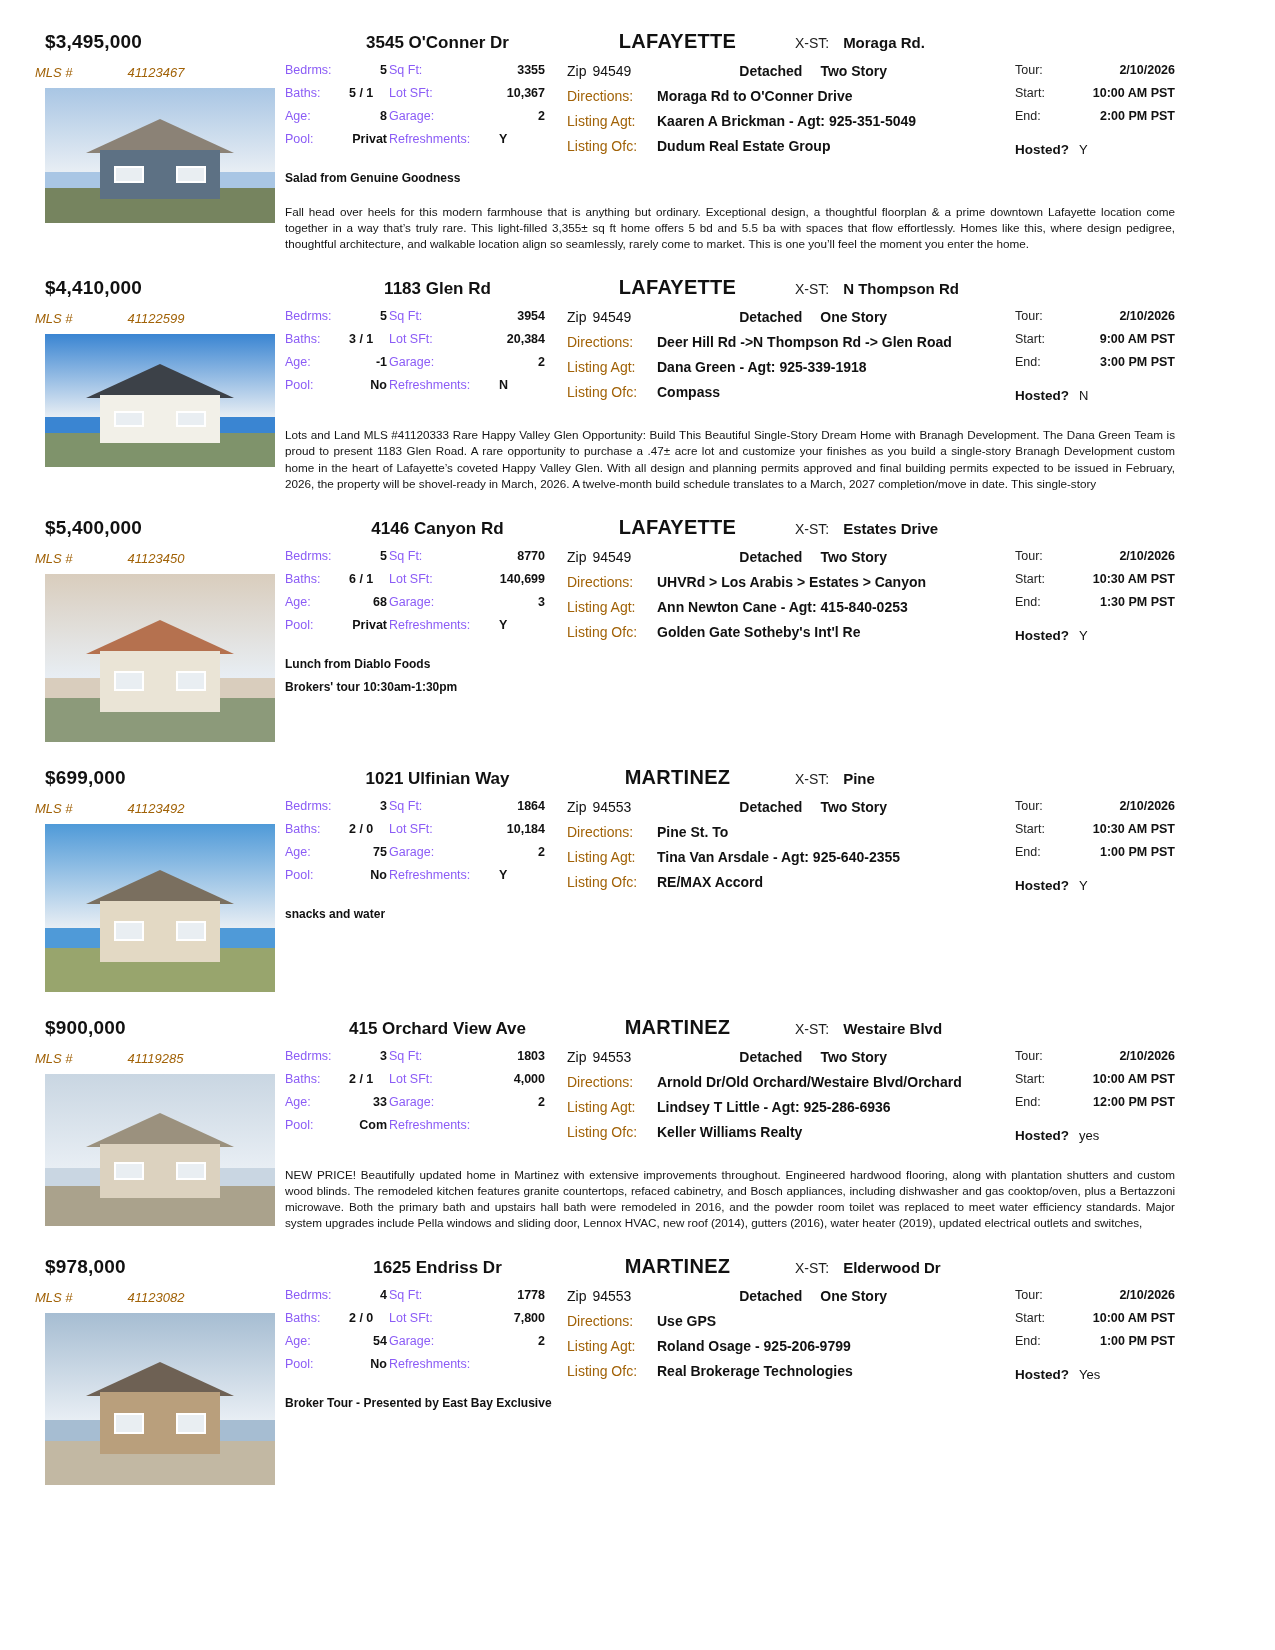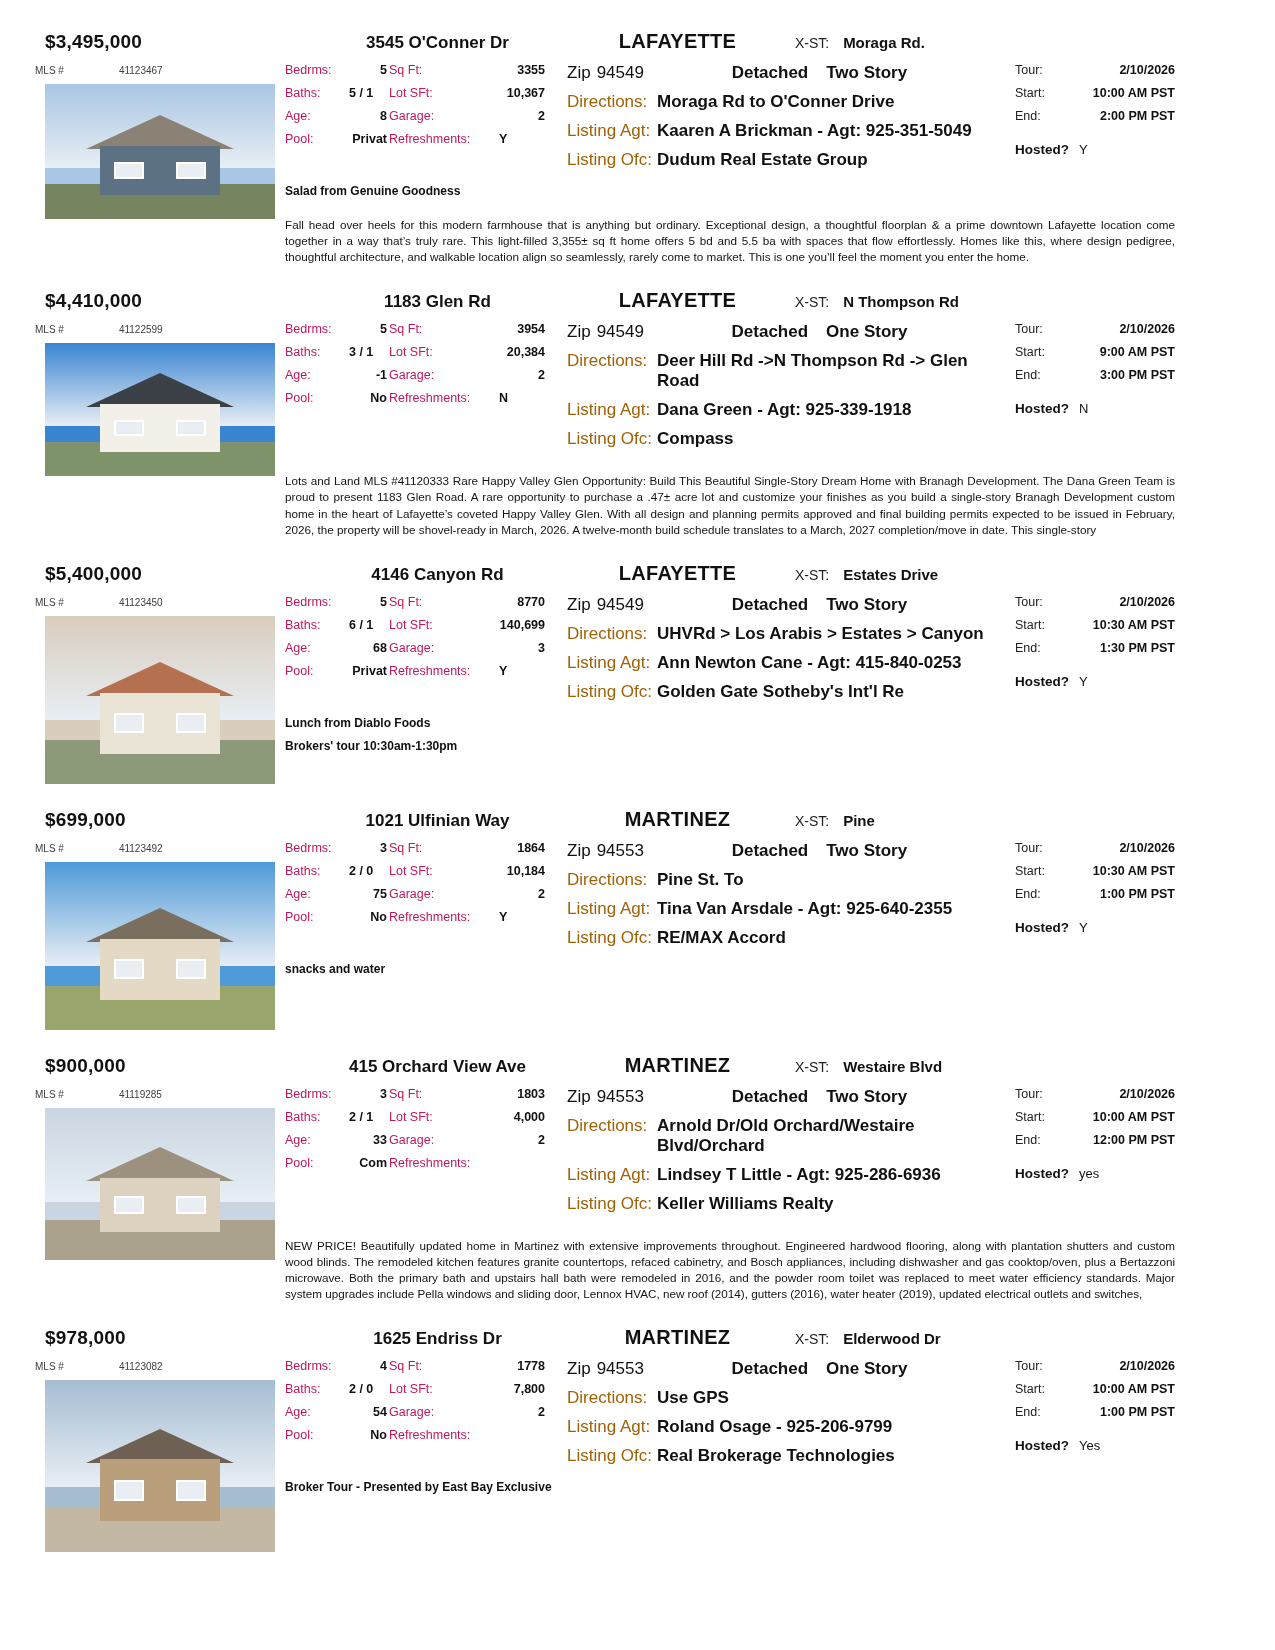--- a/index.html
+++ b/index.html
@@ -17,41 +17,41 @@
   .hdr { display:grid; grid-template-columns:250px 305px 175px 1fr; align-items:baseline; margin-bottom:10px; }
   .price { font-size:19px; font-weight:bold; padding-left:10px; letter-spacing:0.2px; }
   .address { font-size:17px; font-weight:bold; text-align:center; }
   .city { font-size:20px; font-weight:bold; text-align:center; letter-spacing:0.3px; }
   .xst { padding-left:30px; font-size:14px; }
   .xst .xst-label { font-weight:normal; color:#222; }
   .xst .xst-value { font-weight:bold; font-size:15px; margin-left:10px; }
 
   
   .bod { display:grid; grid-template-columns:250px 1fr; }
-  .mls-row { display:flex; gap:55px; padding-left:0px; margin:2px 0 8px 0; font-size:10px; color:#404040; }
+  .mls-row { display:flex; gap:55px; padding-left:0px; margin:2px 0 8px 0; font-size:13px; color:#a16207;font-style:italic; }
   .photo { position:relative; width:230px; margin-left:10px; overflow:hidden; background:var(--sky,#9db8d4); }
   .photo .sky    { position:absolute; left:0; top:0; width:100%; height:62%; background:linear-gradient(var(--sky,#9db8d4), #e8eef4); }
   .photo .ground { position:absolute; left:0; bottom:0; width:100%; height:26%; background:var(--ground,#8a9a6e); }
   .photo .house  { position:absolute; left:24%; bottom:18%; width:52%; height:36%; background:var(--house,#cfc5b2); }
   .photo .roof   { position:absolute; left:18%; bottom:52%; width:0; height:0;
                    border-left:74px solid transparent; border-right:74px solid transparent;
                    border-bottom:34px solid var(--roof,#8a7a66); }
   .photo .window { position:absolute; width:13%; height:12%; background:#e9eef2; border:2px solid #ffffff; bottom:30%; }
   .photo .w1 { left:30%; } .photo .w2 { left:57%; }
 
   .right { display:grid; grid-template-columns:262px 428px 1fr; column-gap:20px; align-content:start; }
 
   
   .pairs { display:grid; grid-template-columns:62px 42px 108px 1fr; row-gap:9px; align-content:start; font-size:12.5px; }
-  .pairs .lab { font-weight:normal; color:#be185d; }
+  .pairs .lab { font-weight:normal; color:#8b5cf6; }
   .pairs .val { font-weight:bold; text-align:right; padding-right:2px; }
   .pairs .val.left { text-align:left; padding-left:2px; }
 
   
-  .info { display:grid; row-gap:9px; align-content:start; font-size:17px; }
+  .info { display:grid; row-gap:9px; align-content:start; font-size:14px; }
   .info-row { display:grid; grid-template-columns:86px 1fr; column-gap:4px; }
   .info-row .lab { font-weight:normal; color:#a16207; }
   .info-row .val { font-weight:bold; }
   .zip-row { display:flex; align-items:baseline; }
   .zip-row .lab { font-weight:normal; }
   .zip-row .zipval { font-weight:normal; margin-left:6px; }
   .zip-row .types { flex:1; display:flex; justify-content:center; gap:18px; font-weight:bold; }
 
   
   .tour { display:grid; row-gap:9px; align-content:start; font-size:12.5px; }

